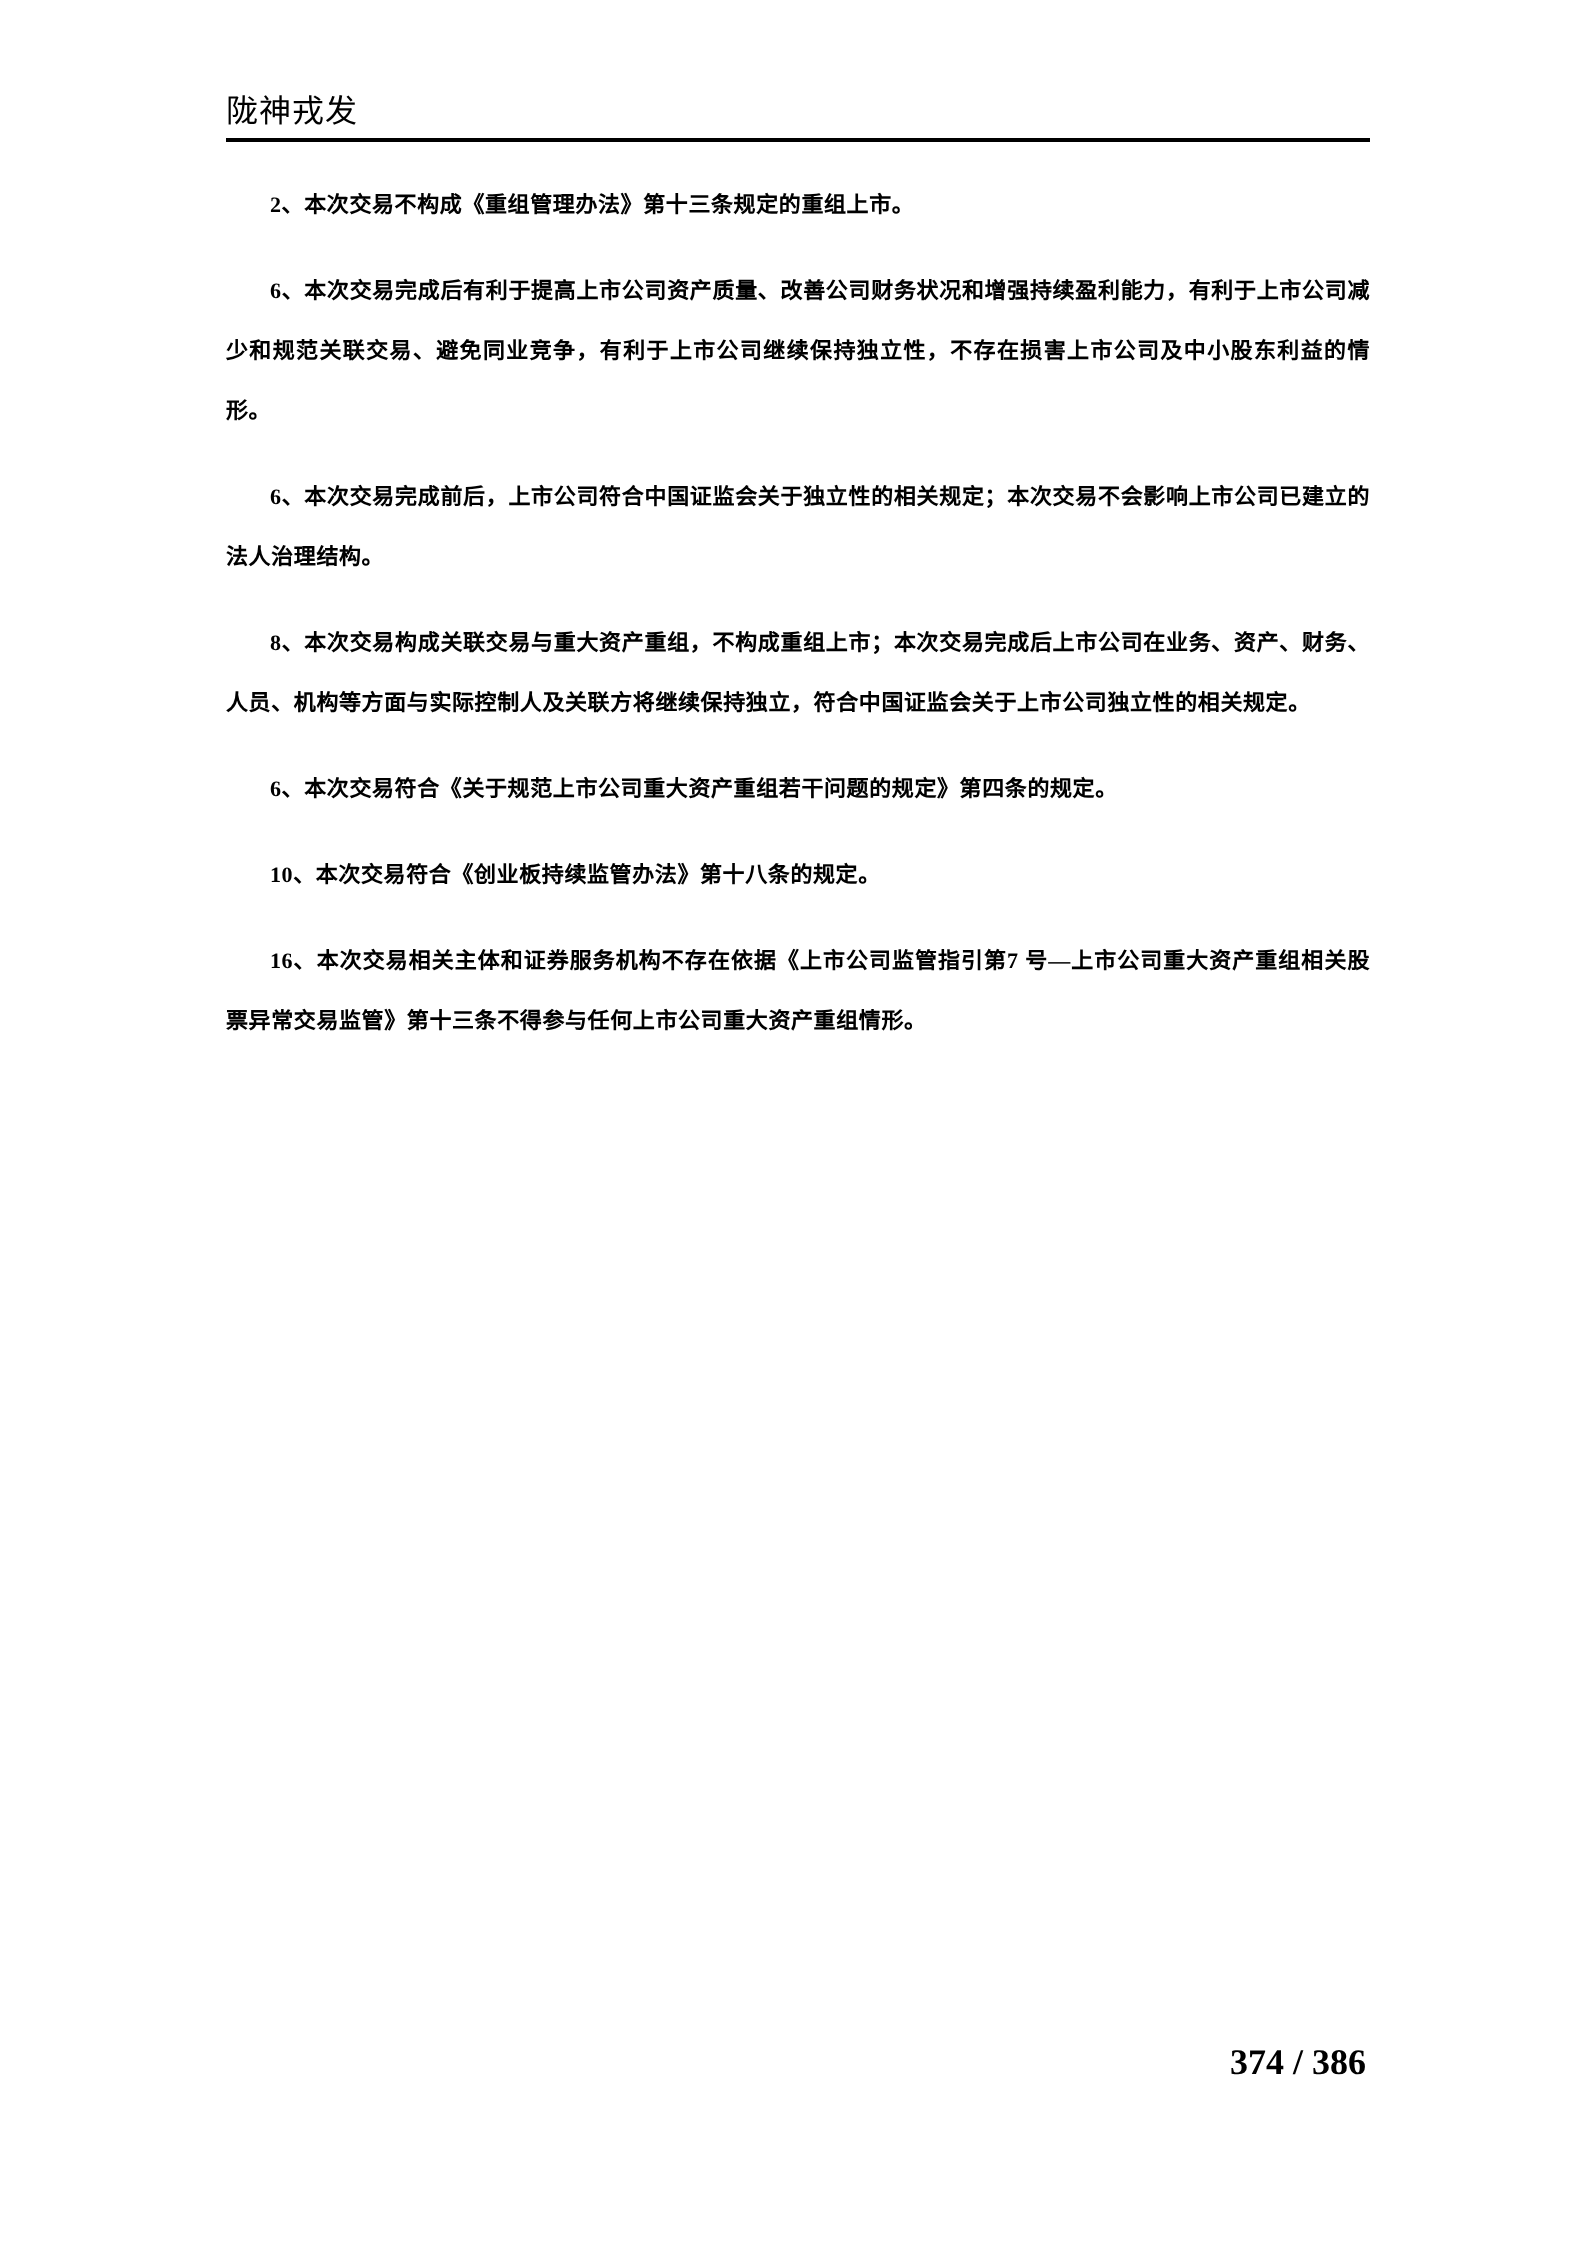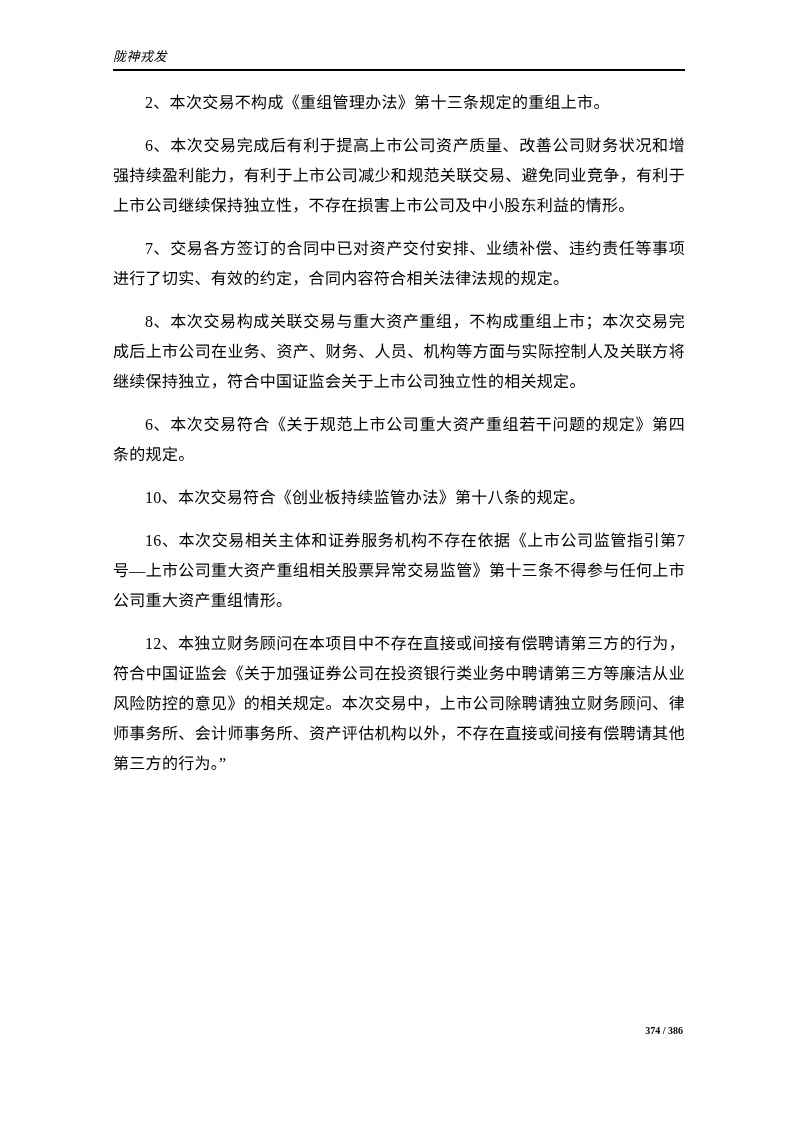--- a/index.html
+++ b/index.html
@@ -17,79 +17,78 @@
     overflow: hidden;
   }
   .page-header {
     position: absolute;
     left: 113px;
     top: 48px;
     width: 572px;
     display: flex;
     justify-content: space-between;
     align-items: flex-end;
-    font-size: 13px;
+    font-size: 16px;
     line-height: 18px;
     padding-bottom: 3px;
     border-bottom: 2px solid #000000;
     white-space: nowrap;
-    font-style: italic;
   }
   .header-left {
     letter-spacing: 0.5px;
   }
   .header-right {
     letter-spacing: 0.2px;
   }
   .doc-body {
     position: absolute;
     left: 113px;
     top: 88px;
     width: 572px;
   }
   .para {
     margin: 0 0 13px 0;
-    font-size: 16px;
+    font-size: 11px;
     line-height: 30px;
     text-indent: 2em;
     text-align: justify;
     text-justify: inter-ideograph;
     letter-spacing: 0.3px;
+    font-weight: bold;
   }
   .para:last-child {
     margin-bottom: 0;
   }
   .page-footer {
     position: absolute;
     left: 113px;
     top: 1021px;
     width: 570px;
     text-align: right;
-    font-size: 10px;
+    font-size: 18px;
     font-weight: bold;
     line-height: 20px;
   }
 </style>
 </head>
 <body>
 
 <div class="page">
 
   <header class="page-header">
     <span class="header-left">陇神戎发</span>
   </header>
 
   <main class="doc-body">
     <p class="para">2、本次交易不构成《重组管理办法》第十三条规定的重组上市。</p>
     <p class="para">6、本次交易完成后有利于提高上市公司资产质量、改善公司财务状况和增强持续盈利能力，有利于上市公司减少和规范关联交易、避免同业竞争，有利于上市公司继续保持独立性，不存在损害上市公司及中小股东利益的情形。</p>
-    <p class="para">7、交易各方签订的合同中已对资产交付安排、业绩补偿、违约责任等事项进行了切实、有效的约定，合同内容符合相关法律法规的规定。</p>
+    <p class="para">6、本次交易完成前后，上市公司符合中国证监会关于独立性的相关规定；本次交易不会影响上市公司已建立的法人治理结构。</p>
     <p class="para">8、本次交易构成关联交易与重大资产重组，不构成重组上市；本次交易完成后上市公司在业务、资产、财务、人员、机构等方面与实际控制人及关联方将继续保持独立，符合中国证监会关于上市公司独立性的相关规定。</p>
     <p class="para">6、本次交易符合《关于规范上市公司重大资产重组若干问题的规定》第四条的规定。</p>
     <p class="para">10、本次交易符合《创业板持续监管办法》第十八条的规定。</p>
     <p class="para">16、本次交易相关主体和证券服务机构不存在依据《上市公司监管指引第7 号—上市公司重大资产重组相关股票异常交易监管》第十三条不得参与任何上市公司重大资产重组情形。</p>
-    <p class="para">12、本独立财务顾问在本项目中不存在直接或间接有偿聘请第三方的行为，符合中国证监会《关于加强证券公司在投资银行类业务中聘请第三方等廉洁从业风险防控的意见》的相关规定。本次交易中，上市公司除聘请独立财务顾问、律师事务所、会计师事务所、资产评估机构以外，不存在直接或间接有偿聘请其他第三方的行为。”</p>
   </main>
 
   <footer class="page-footer">
     <span>374 / 386</span>
   </footer>
 
 </div>
 
 </body></html>

